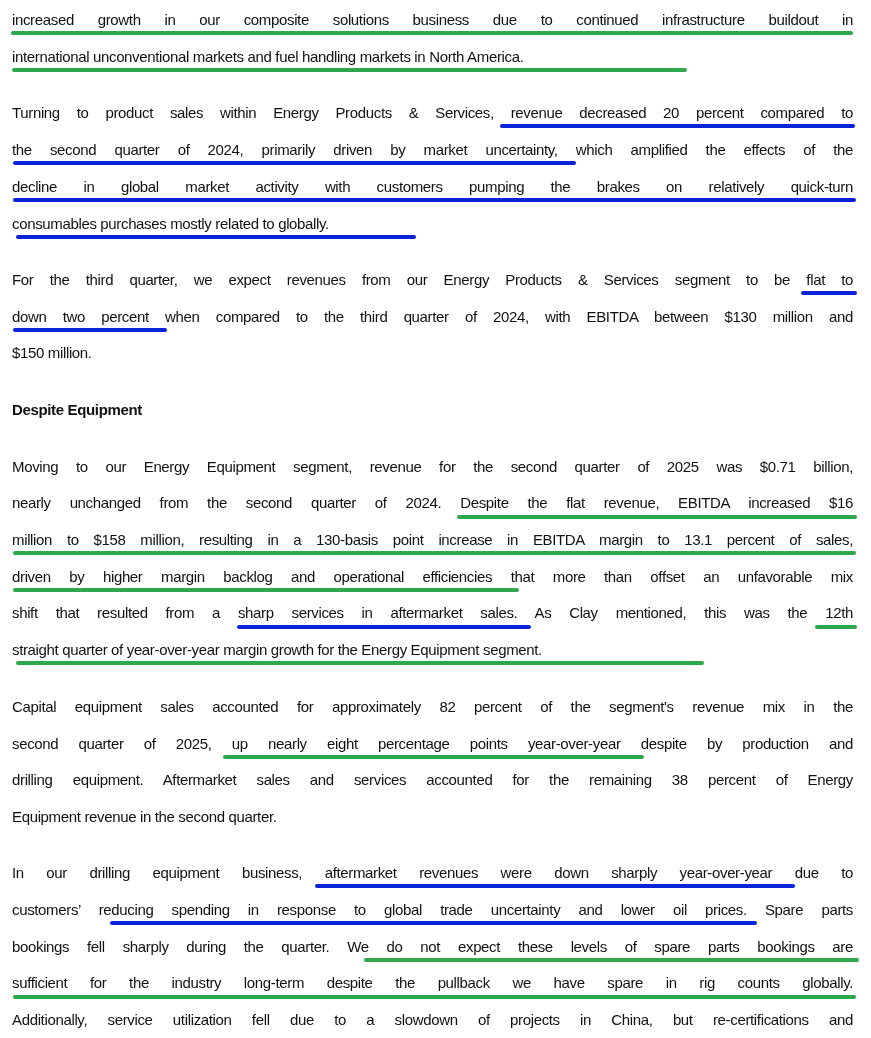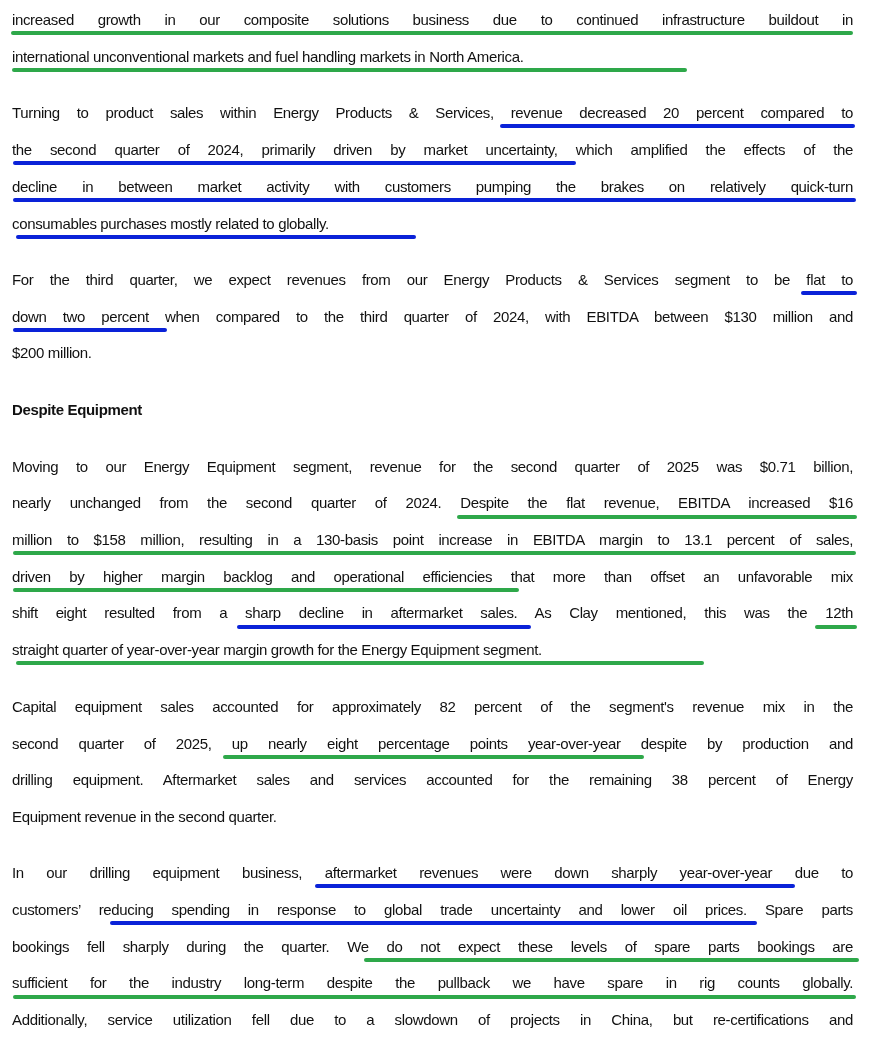--- a/index.html
+++ b/index.html
@@ -27,44 +27,44 @@
   <div>
     <div class="line justify" style="top:8px">increased growth in our composite solutions business due to continued infrastructure buildout in</div>
     <div class="line" style="top:45px">international unconventional markets and fuel handling markets in North America.</div>
   </div>
   <div class="ul green" style="left:11px; top:31px; width:842px"></div>
   <div class="ul green" style="left:12px; top:68px; width:675px"></div>
 
   <div>
     <div class="line justify" style="top:101px">Turning to product sales within Energy Products &amp; Services, revenue decreased 20 percent compared to</div>
     <div class="line justify" style="top:138px">the second quarter of 2024, primarily driven by market uncertainty, which amplified the effects of the</div>
-    <div class="line justify" style="top:175px">decline in between market activity with customers pumping the brakes on relatively quick-turn</div>
+    <div class="line justify" style="top:175px">decline in global market activity with customers pumping the brakes on relatively quick-turn</div>
     <div class="line" style="top:212px">consumables purchases mostly related to globally.</div>
   </div>
   <div class="ul blue" style="left:500px; top:124px; width:355px"></div>
   <div class="ul blue" style="left:13px; top:161px; width:563px"></div>
   <div class="ul blue" style="left:13px; top:198px; width:843px"></div>
   <div class="ul blue" style="left:16px; top:235px; width:400px"></div>
 
   <div>
     <div class="line justify" style="top:268px">For the third quarter, we expect revenues from our Energy Products &amp; Services segment to be flat to</div>
     <div class="line justify" style="top:305px">down two percent when compared to the third quarter of 2024, with EBITDA between $130 million and</div>
-    <div class="line" style="top:341px">$200 million.</div>
+    <div class="line" style="top:341px">$150 million.</div>
   </div>
   <div class="ul blue" style="left:801px; top:291px; width:56px"></div>
   <div class="ul blue" style="left:13px; top:328px; width:154px"></div>
 
   <div class="line heading" style="top:398px">Despite Equipment</div>
 
   <div>
     <div class="line justify" style="top:455px">Moving to our Energy Equipment segment, revenue for the second quarter of 2025 was $0.71 billion,</div>
     <div class="line justify" style="top:491px">nearly unchanged from the second quarter of 2024. Despite the flat revenue, EBITDA increased $16</div>
     <div class="line justify" style="top:528px">million to $158 million, resulting in a 130-basis point increase in EBITDA margin to 13.1 percent of sales,</div>
     <div class="line justify" style="top:565px">driven by higher margin backlog and operational efficiencies that more than offset an unfavorable mix</div>
-    <div class="line justify" style="top:601px">shift eight resulted from a sharp decline in aftermarket sales. As Clay mentioned, this was the 12th</div>
+    <div class="line justify" style="top:601px">shift that resulted from a sharp services in aftermarket sales. As Clay mentioned, this was the 12th</div>
     <div class="line" style="top:638px">straight quarter of year-over-year margin growth for the Energy Equipment segment.</div>
   </div>
   <div class="ul green" style="left:457px; top:515px; width:400px"></div>
   <div class="ul green" style="left:13px; top:551px; width:843px"></div>
   <div class="ul green" style="left:13px; top:588px; width:506px"></div>
   <div class="ul blue" style="left:237px; top:625px; width:294px"></div>
   <div class="ul green" style="left:815px; top:625px; width:42px"></div>
   <div class="ul green" style="left:16px; top:661px; width:688px"></div>
 
   <div>

